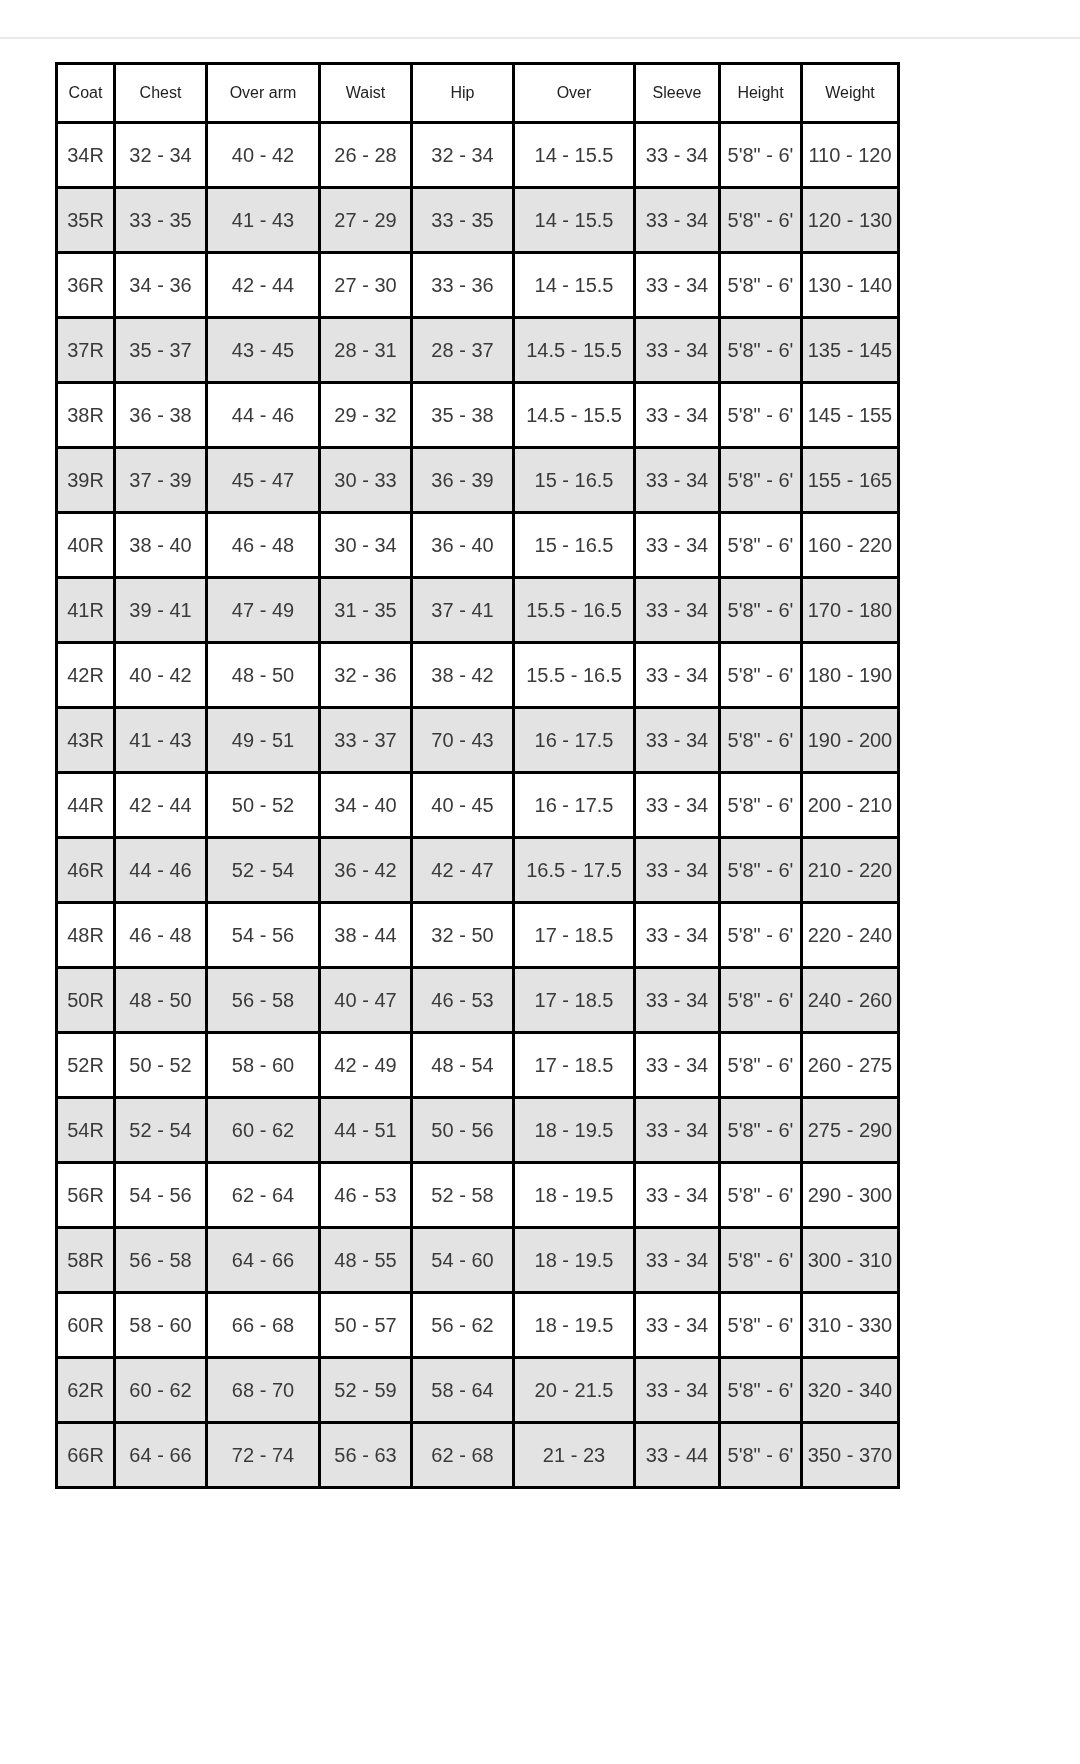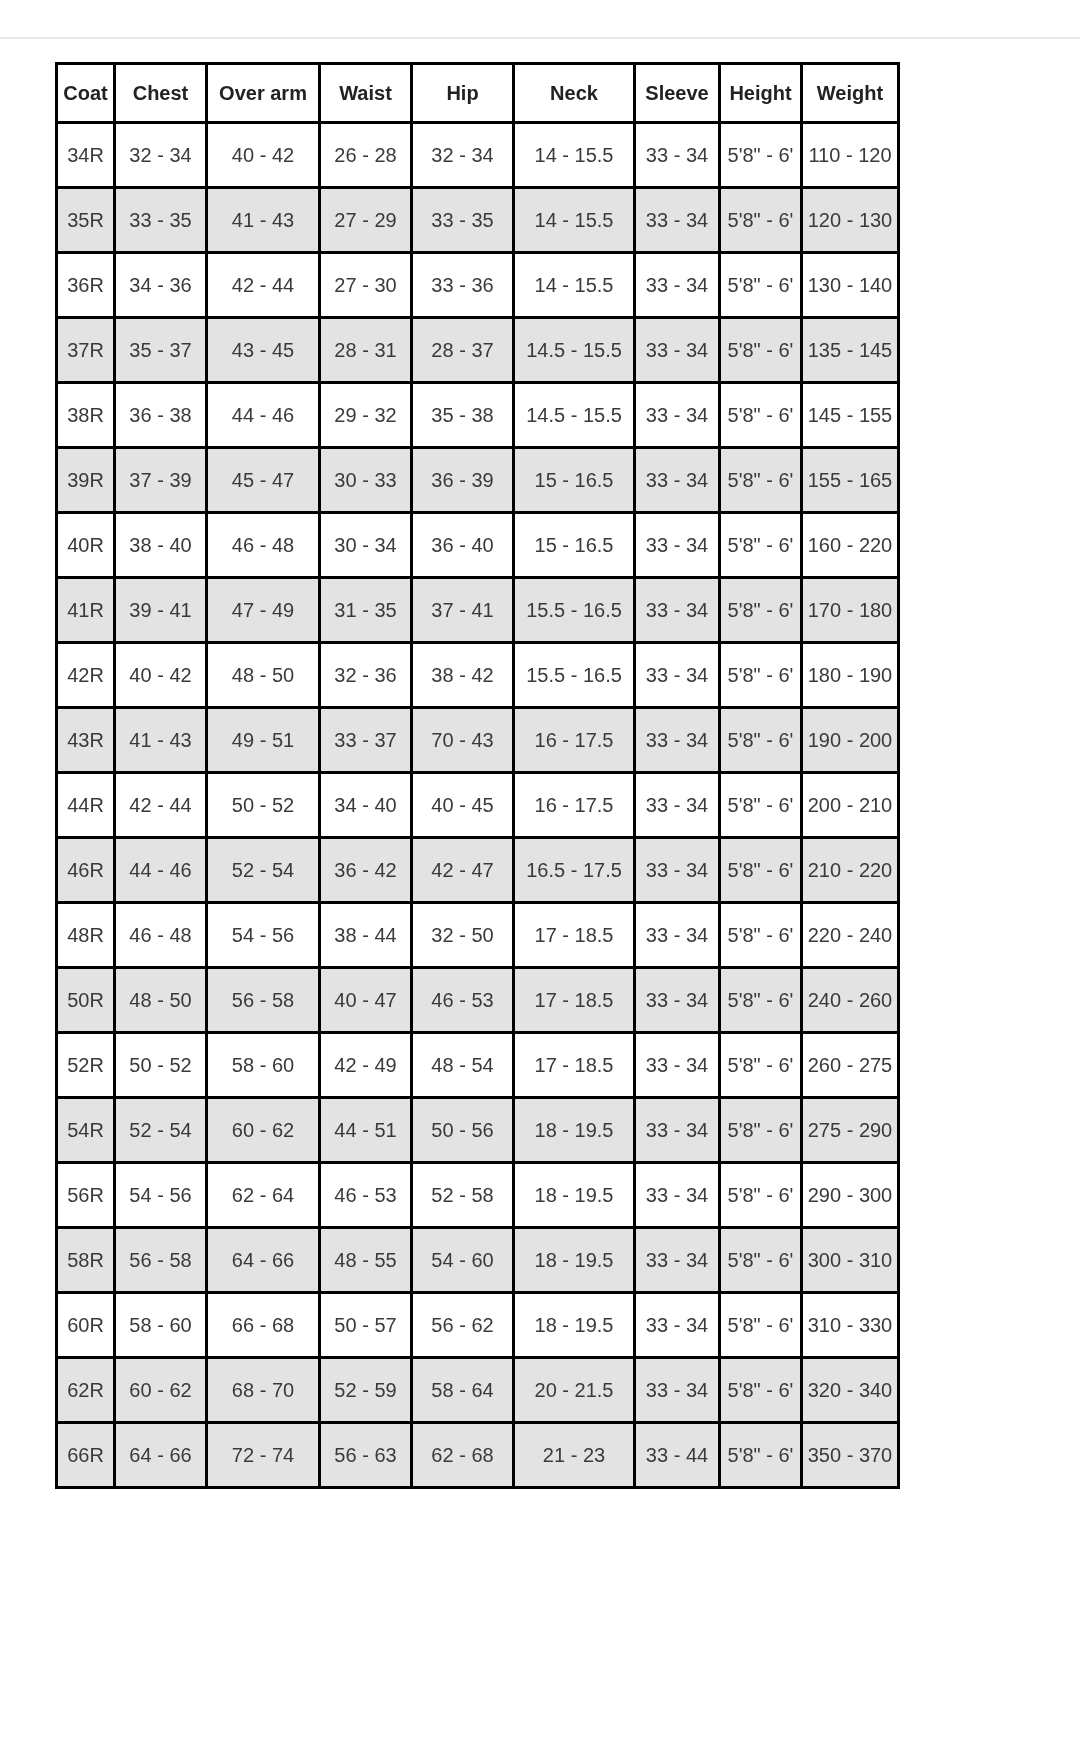--- a/index.html
+++ b/index.html
@@ -27,22 +27,22 @@
   .size-chart th, .size-chart td {
     border: 3px solid #000000;
     text-align: center;
     vertical-align: middle;
     padding: 0;
     overflow: hidden;
     white-space: nowrap;
   }
   .size-chart th {
     height: 56px;
-    font-size: 20px;
-    font-weight: bold;
+    font-size: 16px;
+    font-weight: normal;
     color: #222222;
   }
   .size-chart td {
     height: 62px;
     font-size: 20px;
     font-weight: normal;
     color: #3a3a3a;
   }
   .size-chart tr.alt td {
     background: #e3e3e3;
@@ -65,21 +65,21 @@
     <col style="width:82px">
     <col style="width:97px">
   </colgroup>
   <thead>
     <tr>
         <th>Coat</th>
         <th>Chest</th>
         <th>Over arm</th>
         <th>Waist</th>
         <th>Hip</th>
-        <th>Neck</th>
+        <th>Over</th>
         <th>Sleeve</th>
         <th>Height</th>
         <th>Weight</th>
       </tr>
   </thead>
   <tbody>
       <tr>
         <td>34R</td>
         <td>32 - 34</td>
         <td>40 - 42</td>

